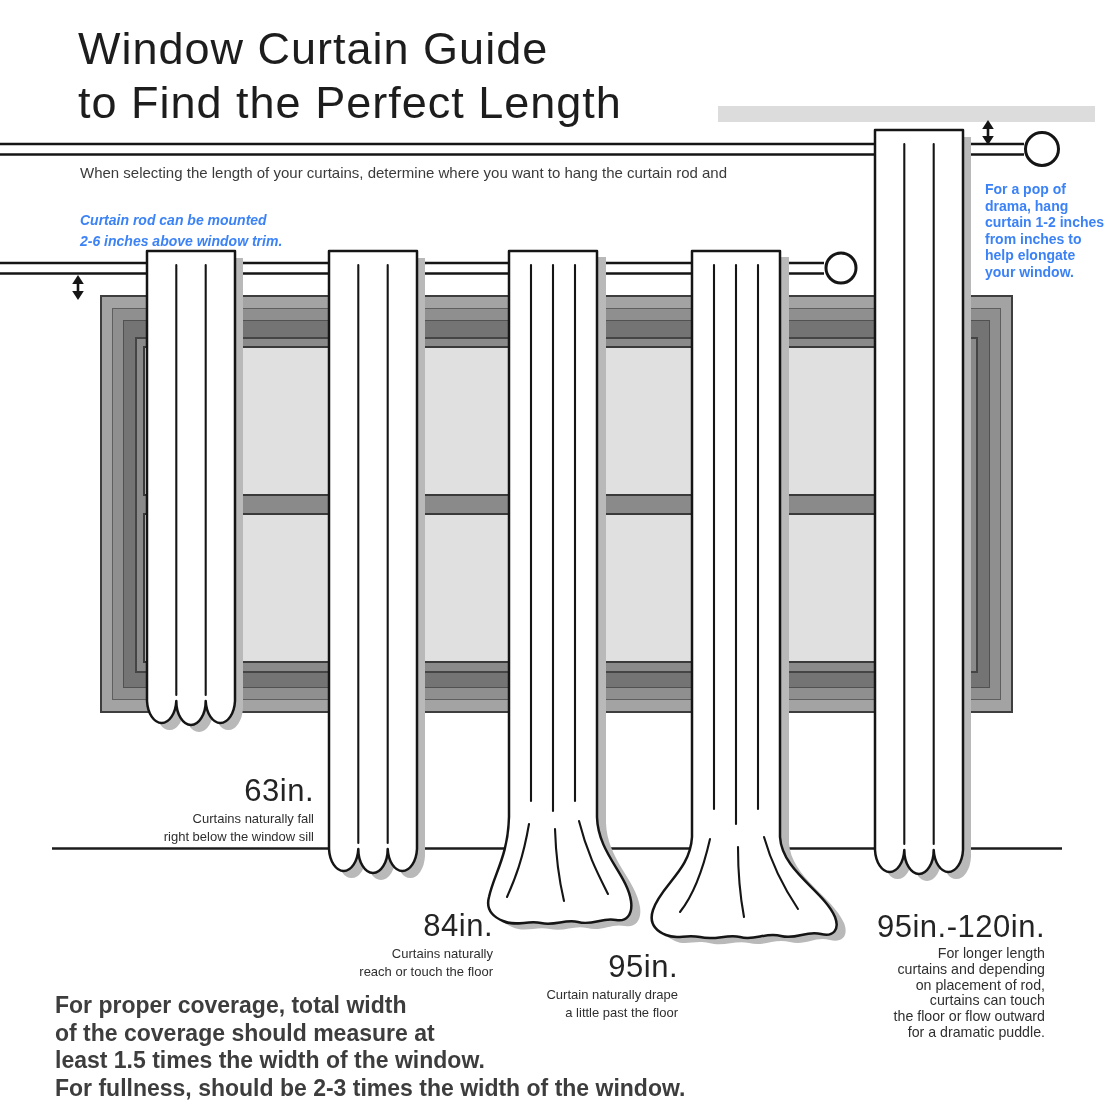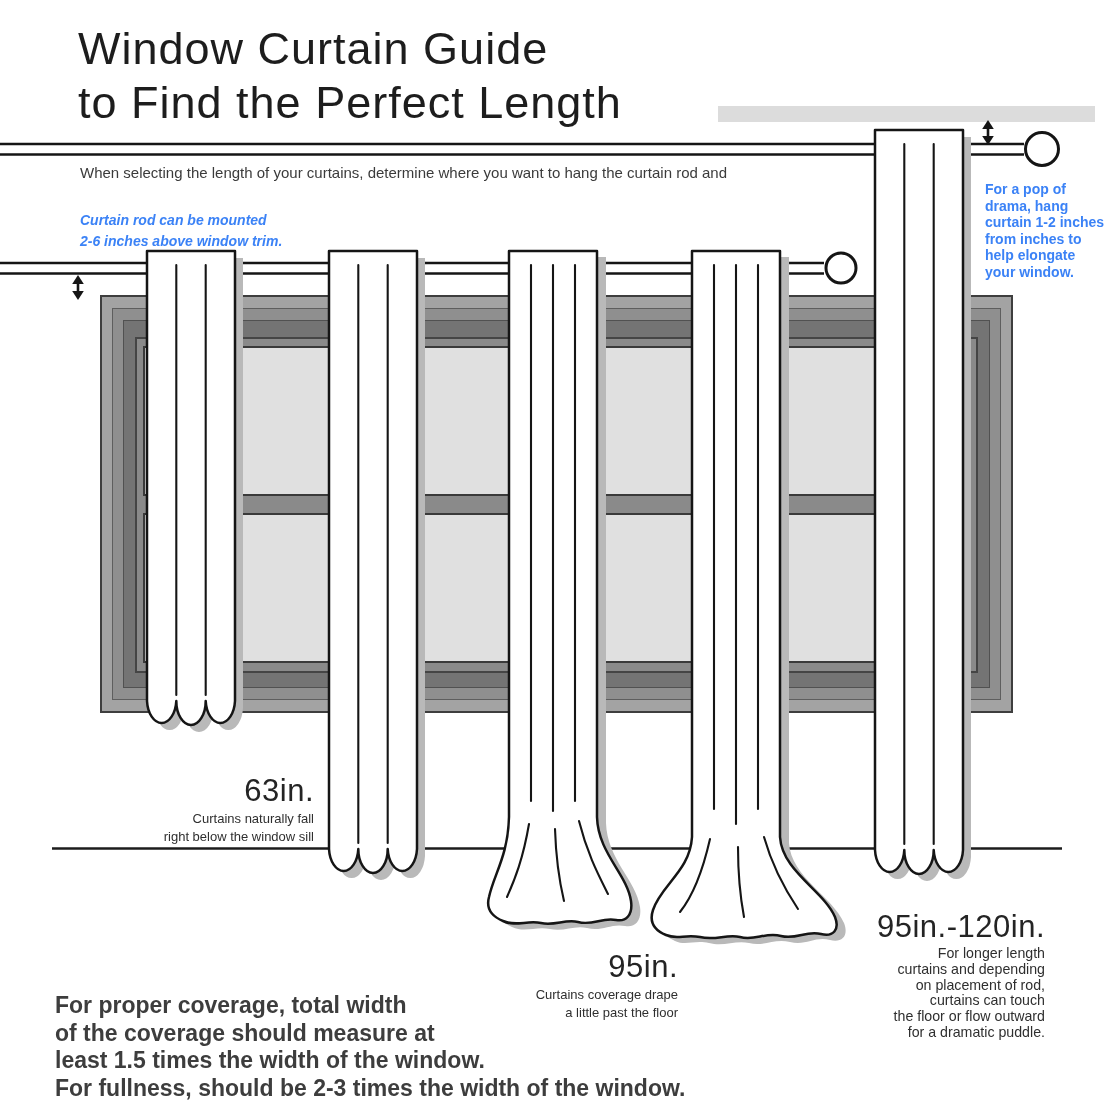--- a/index.html
+++ b/index.html
@@ -155,25 +155,32 @@
   </div>
 
   <div class="abs curtain-label" id="label-c1" style="left:74px;top:761px;width:240px;">
     <div class="num">63in.</div>
     <div class="desc">
       <span style="display:block">Curtains naturally fall</span>
       <span style="display:block">right below the window sill</span>
     </div>
   </div>
 
+  <div class="abs curtain-label" id="label-c2" style="left:253px;top:896px;width:240px;">
+    <div class="num">84in.</div>
+    <div class="desc">
+      <span style="display:block">Curtains naturally</span>
+      <span style="display:block">reach or touch the floor</span>
+    </div>
+  </div>
 
   <div class="abs curtain-label" id="label-c3" style="left:438px;top:937px;width:240px;">
     <div class="num">95in.</div>
     <div class="desc">
-      <span style="display:block">Curtains coverage drape</span>
+      <span style="display:block">Curtain naturally drape</span>
       <span style="display:block">a little past the floor</span>
     </div>
   </div>
 
   <div class="abs curtain-label" id="label-c4" style="left:622px;top:971px;width:242px;">
   </div>
 
   <div class="abs curtain-label" id="label-c5" style="left:805px;top:897px;width:240px;">
     <div class="num">95in.-120in.</div>
     <div class="desc">

